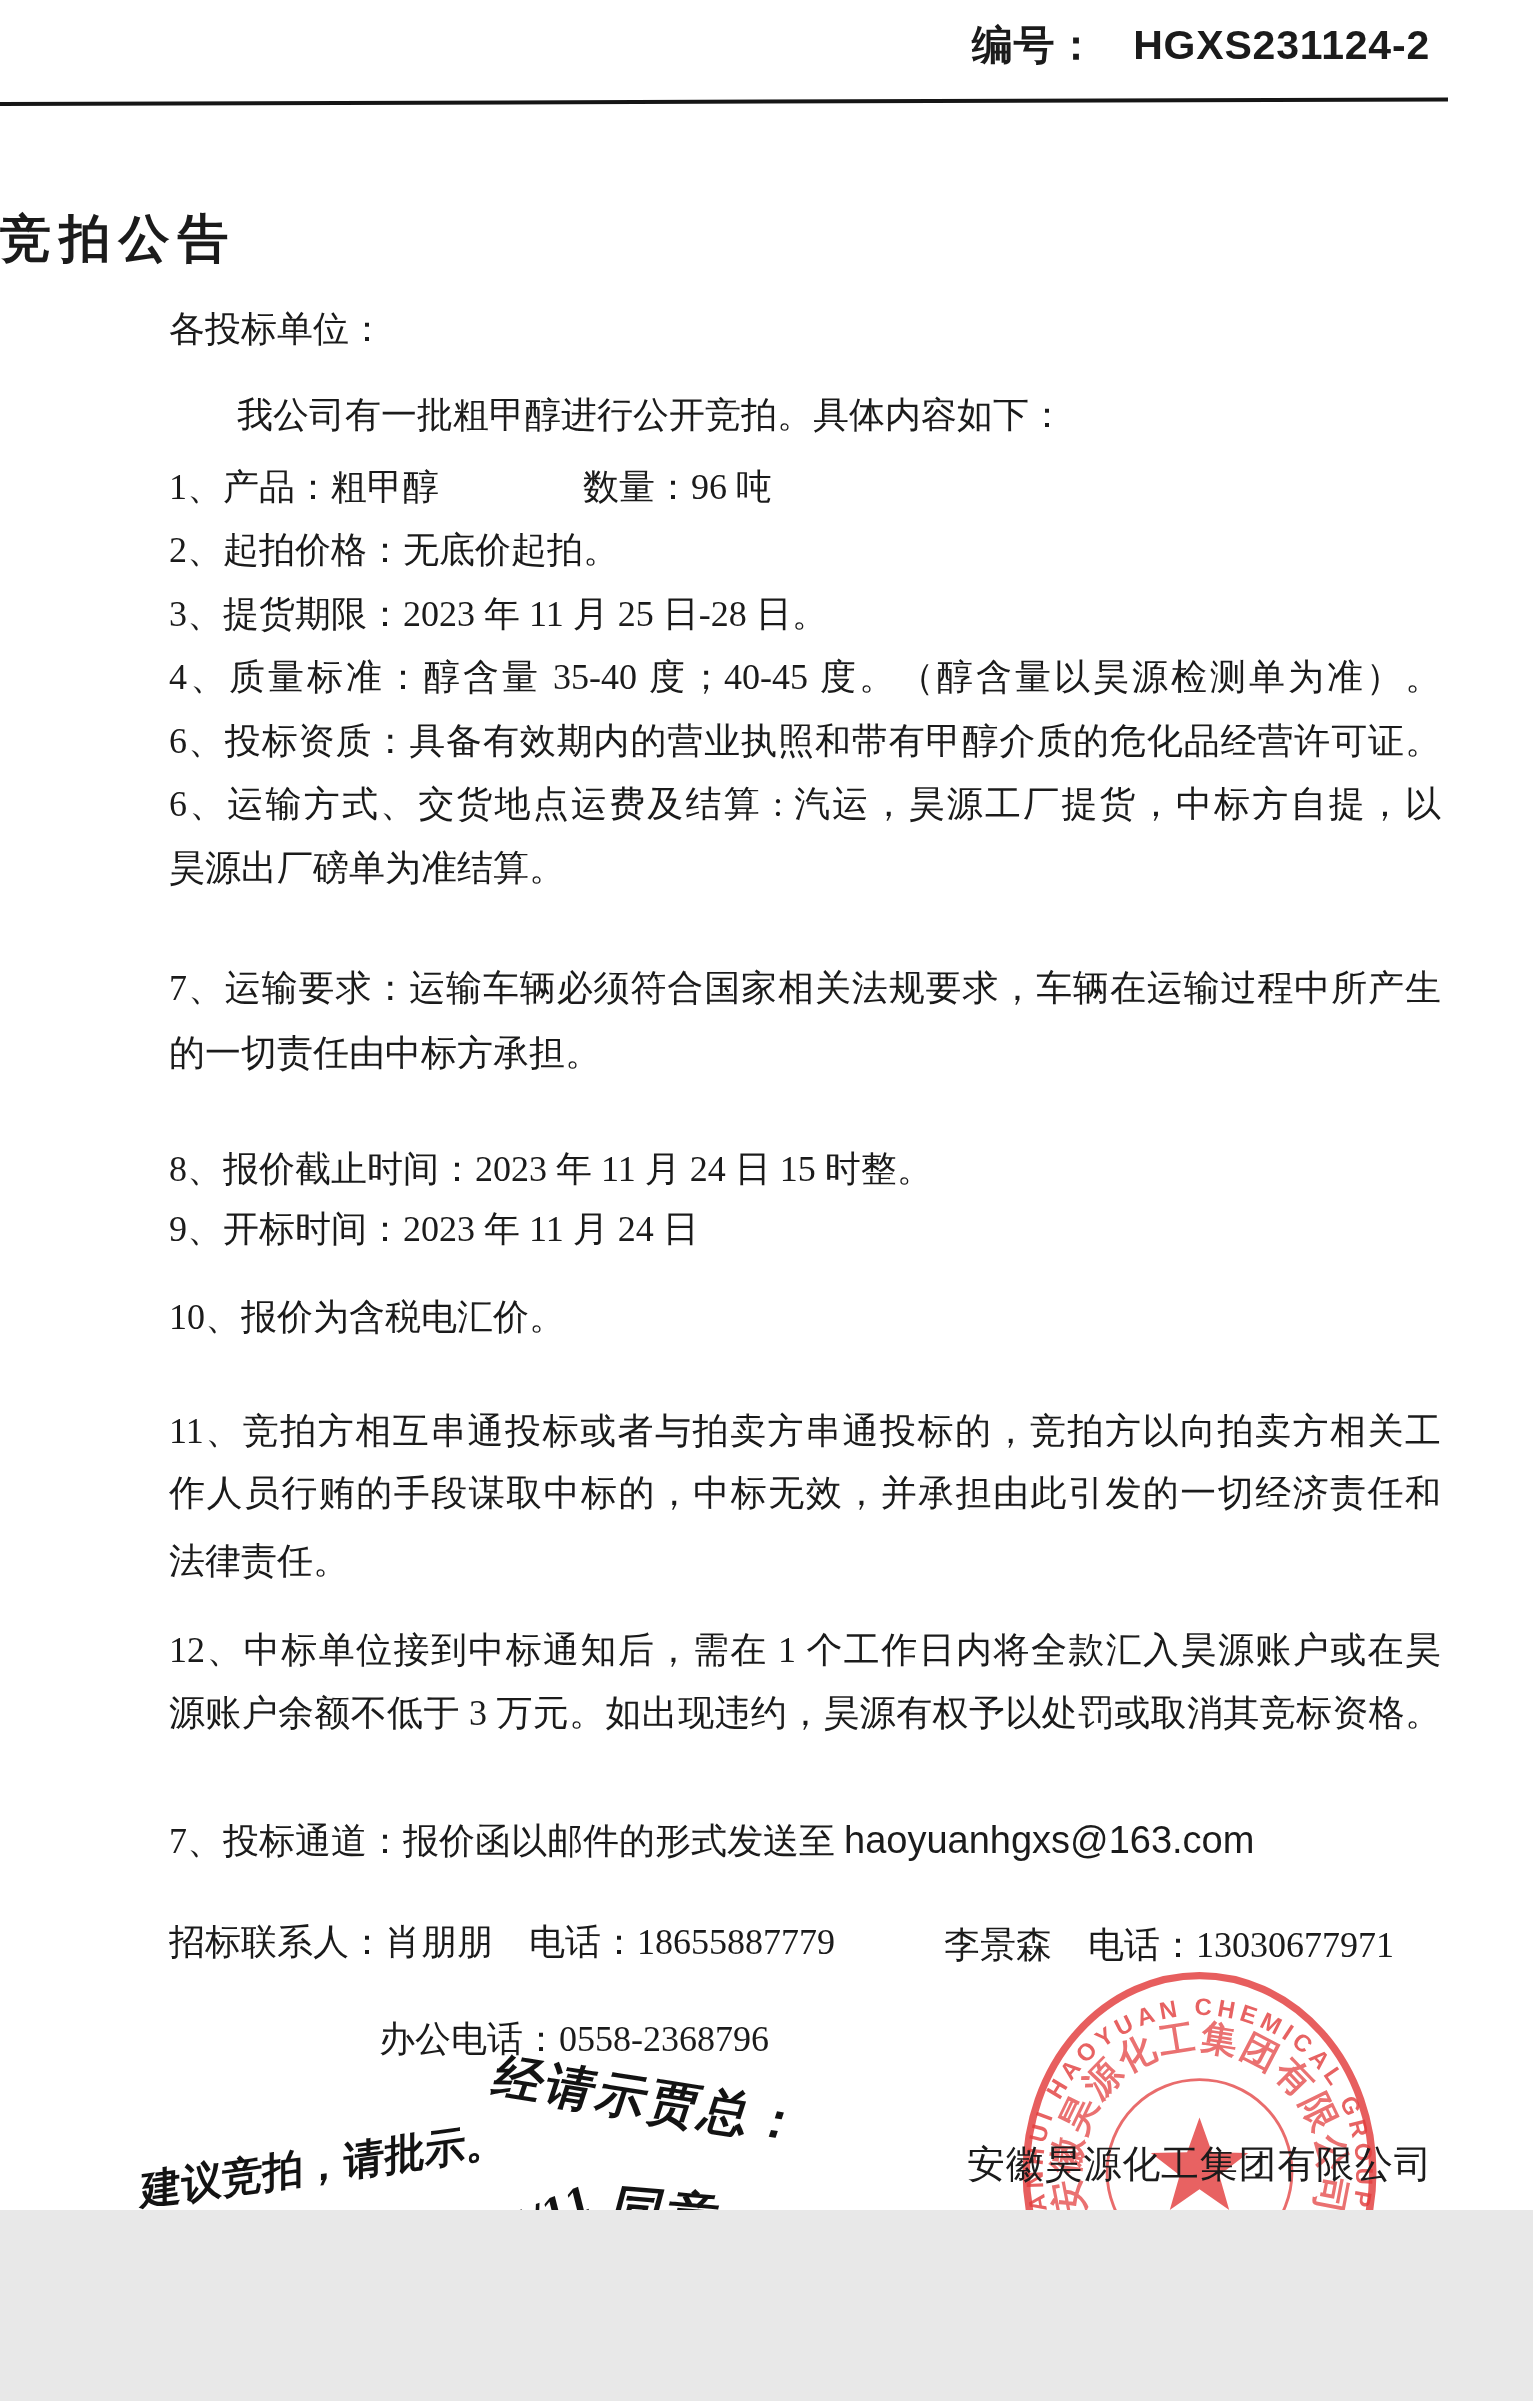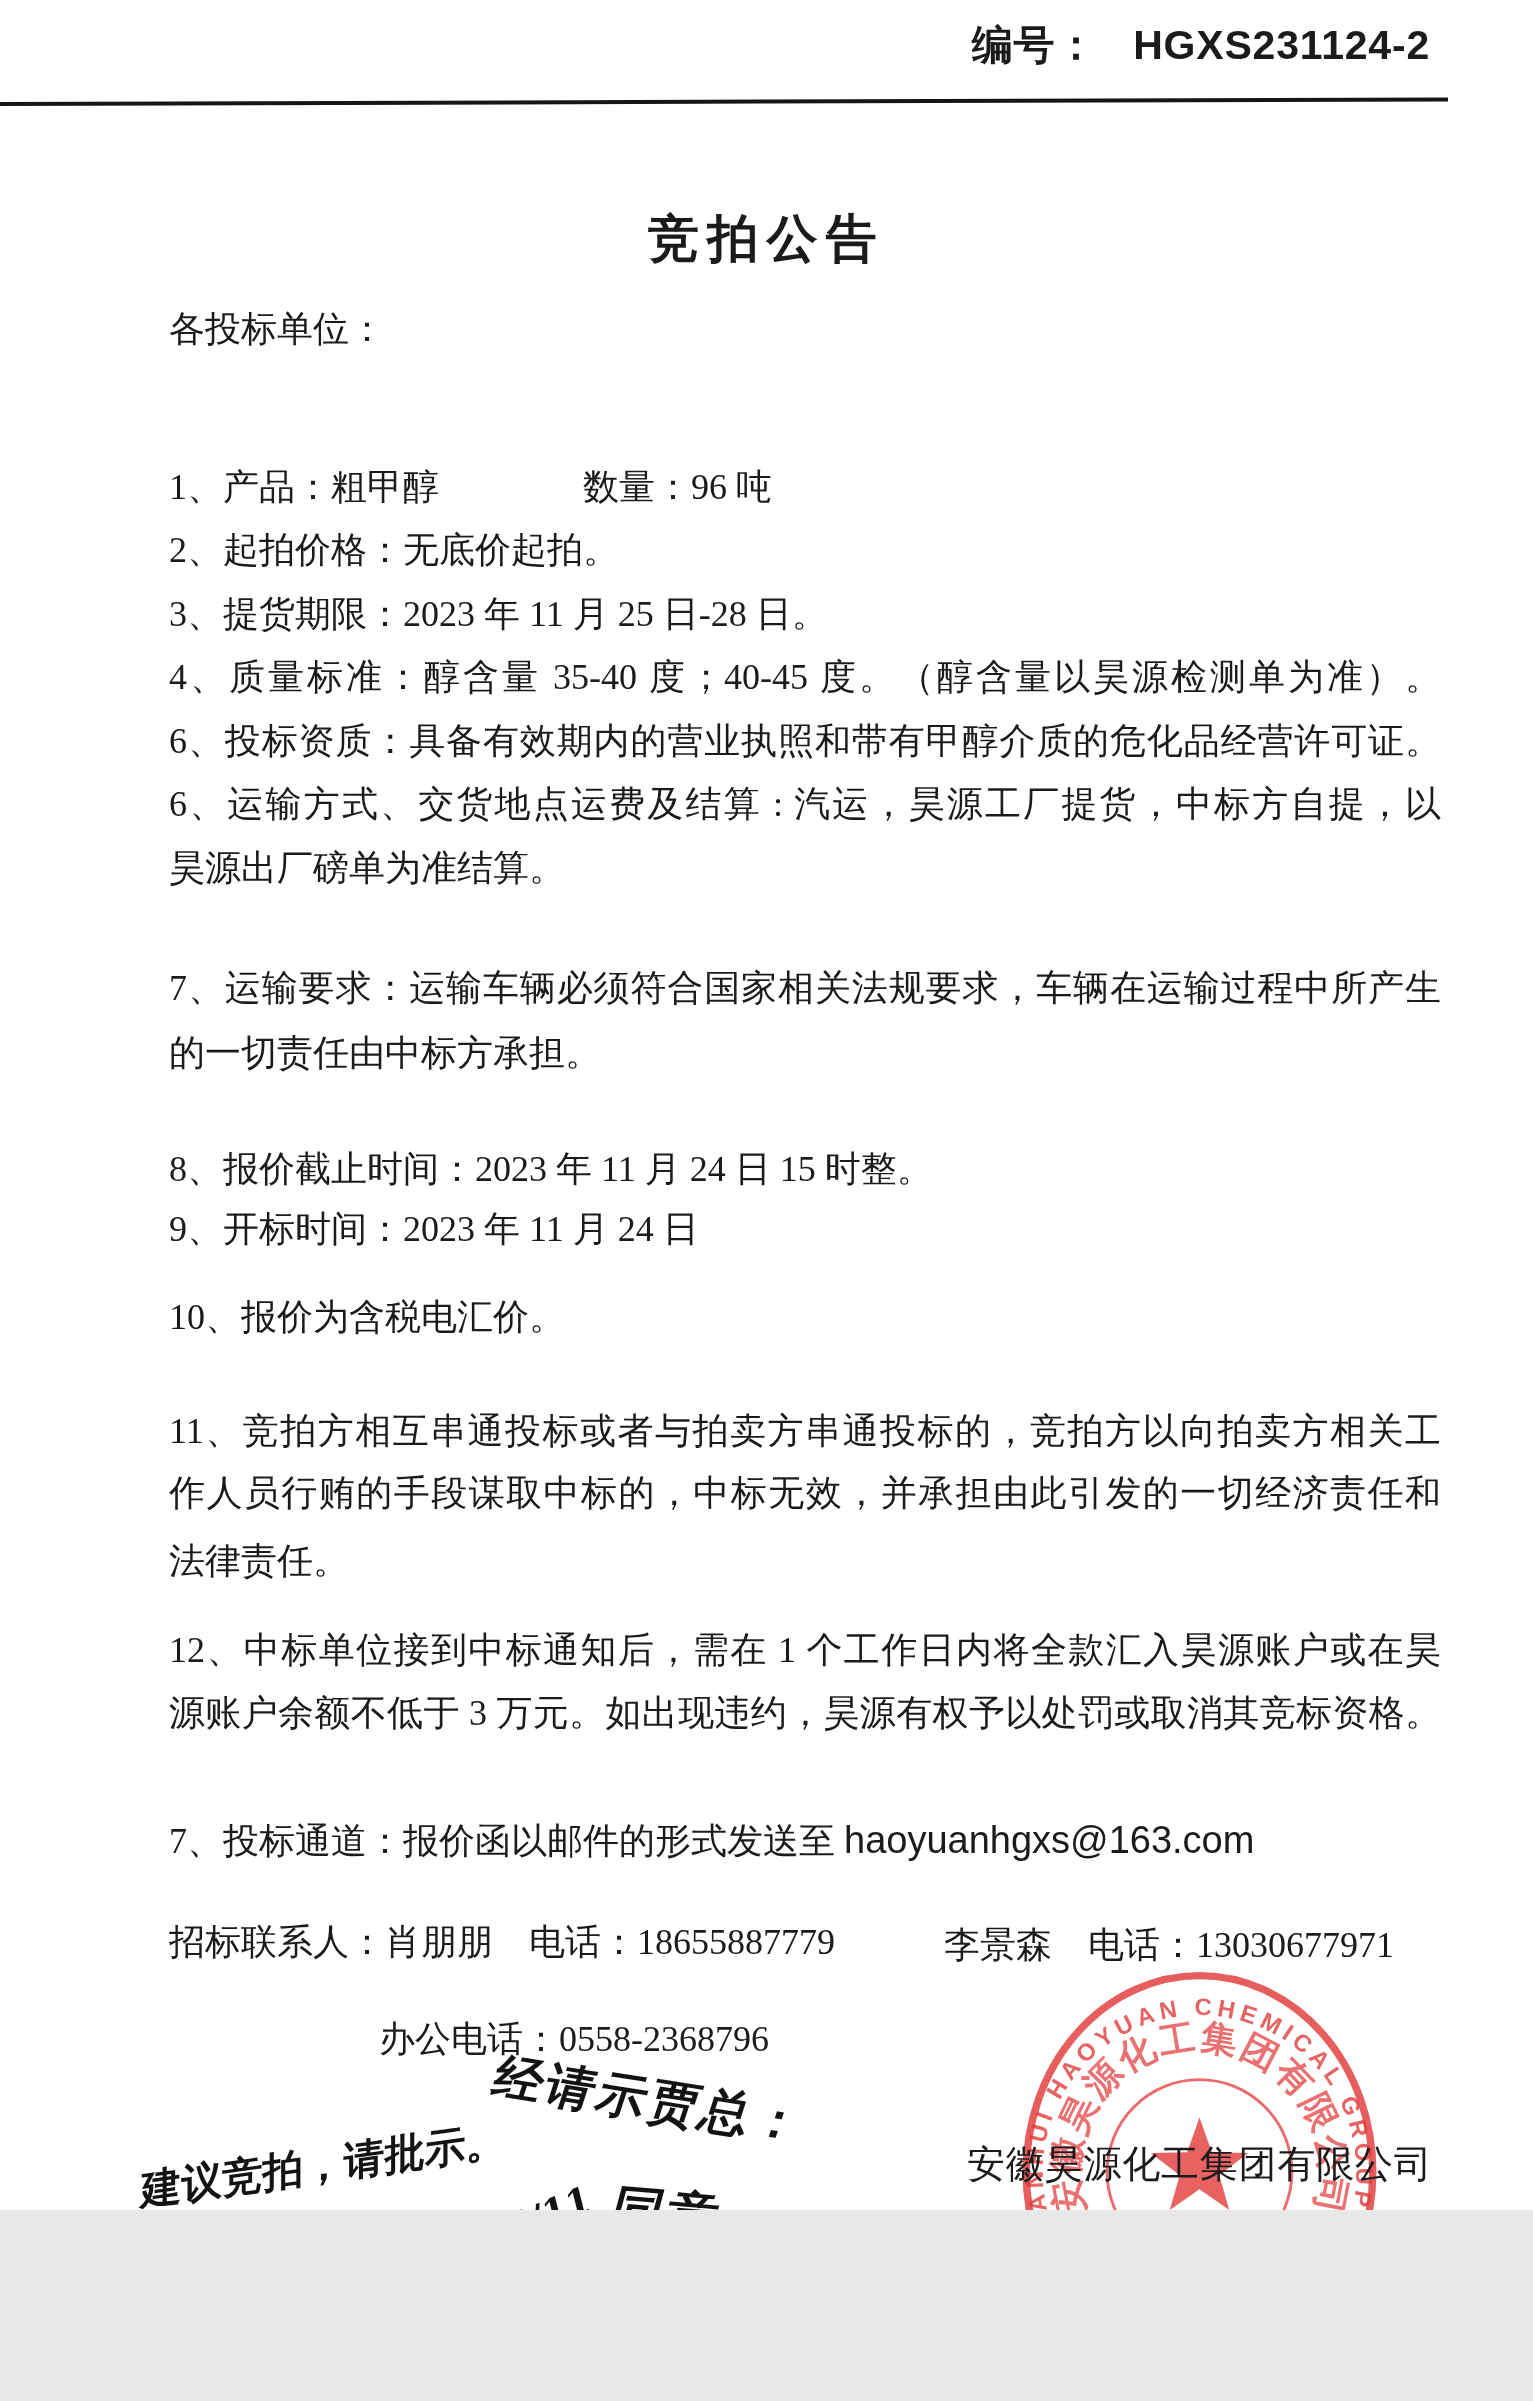--- a/index.html
+++ b/index.html
@@ -14,21 +14,21 @@
     font-family:"Liberation Sans","DejaVu Sans",sans-serif;
     font-size:41px; font-weight:700; letter-spacing:0.8px;
     display:flex; gap:36px; align-items:baseline;
   }
   .rule {
     position:absolute; top:102px; left:0; width:1448px; height:4.1px;
     background:#161616; transform:rotate(-0.18deg); transform-origin:left center;
   }
   .title {
     position:absolute; top:205px; left:0; width:100%; margin:0;
-    text-align:center; font-size:51px; font-weight:900; letter-spacing:8.2px;
+    font-size:51px; font-weight:900; letter-spacing:8.2px;
     font-family:"Liberation Sans","DejaVu Sans",sans-serif;
   }
   .ln { position:absolute; left:169px; font-size:36px; line-height:1.18; white-space:pre; }
   .wide { width:1272px; text-align:justify; text-align-last:justify; white-space:normal; }
   .mono { font-family:Liberation Sans, sans-serif; font-size:38px; letter-spacing:0;margin-top:44px; }
   .hand {
     position:absolute; font-family:"DejaVu Serif",serif; font-weight:700;
     color:#131313; white-space:pre;
   }
   .seal { position:absolute; left:1013px; top:1969px; mix-blend-mode:multiply; }
@@ -43,20 +43,21 @@
   <div class="docno">
     <span>编号：</span>
       <span>HGXS231124-2</span>
   </div>
 
   <div class="rule"></div>
 
   <h1 class="title">竞拍公告</h1>
 
   <div class="ln" style="top:308px">各投标单位：</div>
+  <div class="ln" style="top:394px; left:237px">我公司有一批粗甲醇进行公开竞拍。具体内容如下：</div>
 
   <div class="ln" style="top:466px">1、产品：粗甲醇　　　　数量：96 吨</div>
   <div class="ln" style="top:529px">2、起拍价格：无底价起拍。</div>
   <div class="ln" style="top:593px">3、提货期限：2023 年 11 月 25 日-28 日。</div>
   <div class="ln wide" style="top:656px">4、质量标准：醇含量 35-40 度；40-45 度。（醇含量以昊源检测单为准）。</div>
   <div class="ln wide" style="top:720px">6、投标资质：具备有效期内的营业执照和带有甲醇介质的危化品经营许可证。</div>
   <div class="ln wide" style="top:783px">6、运输方式、交货地点运费及结算 : 汽运，昊源工厂提货，中标方自提，以</div>
   <div class="ln" style="top:847px">昊源出厂磅单为准结算。</div>
   <div class="ln wide" style="top:967px">7、运输要求：运输车辆必须符合国家相关法规要求，车辆在运输过程中所产生</div>
   <div class="ln" style="top:1032px">的一切责任由中标方承担。</div>

